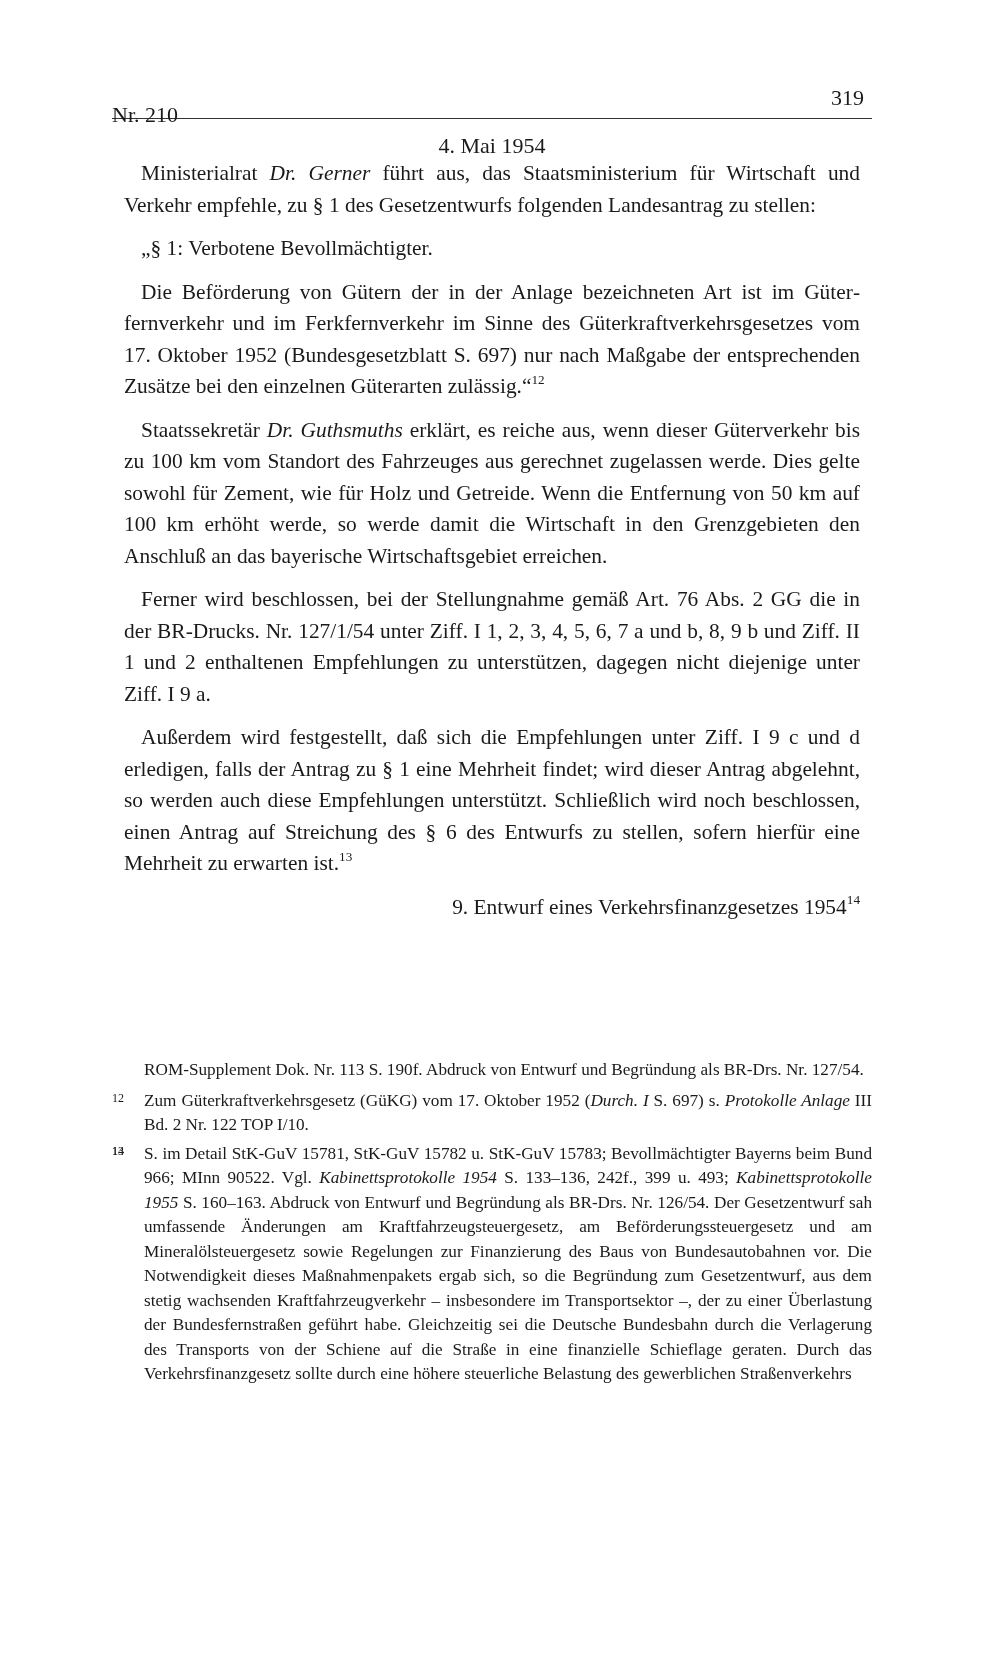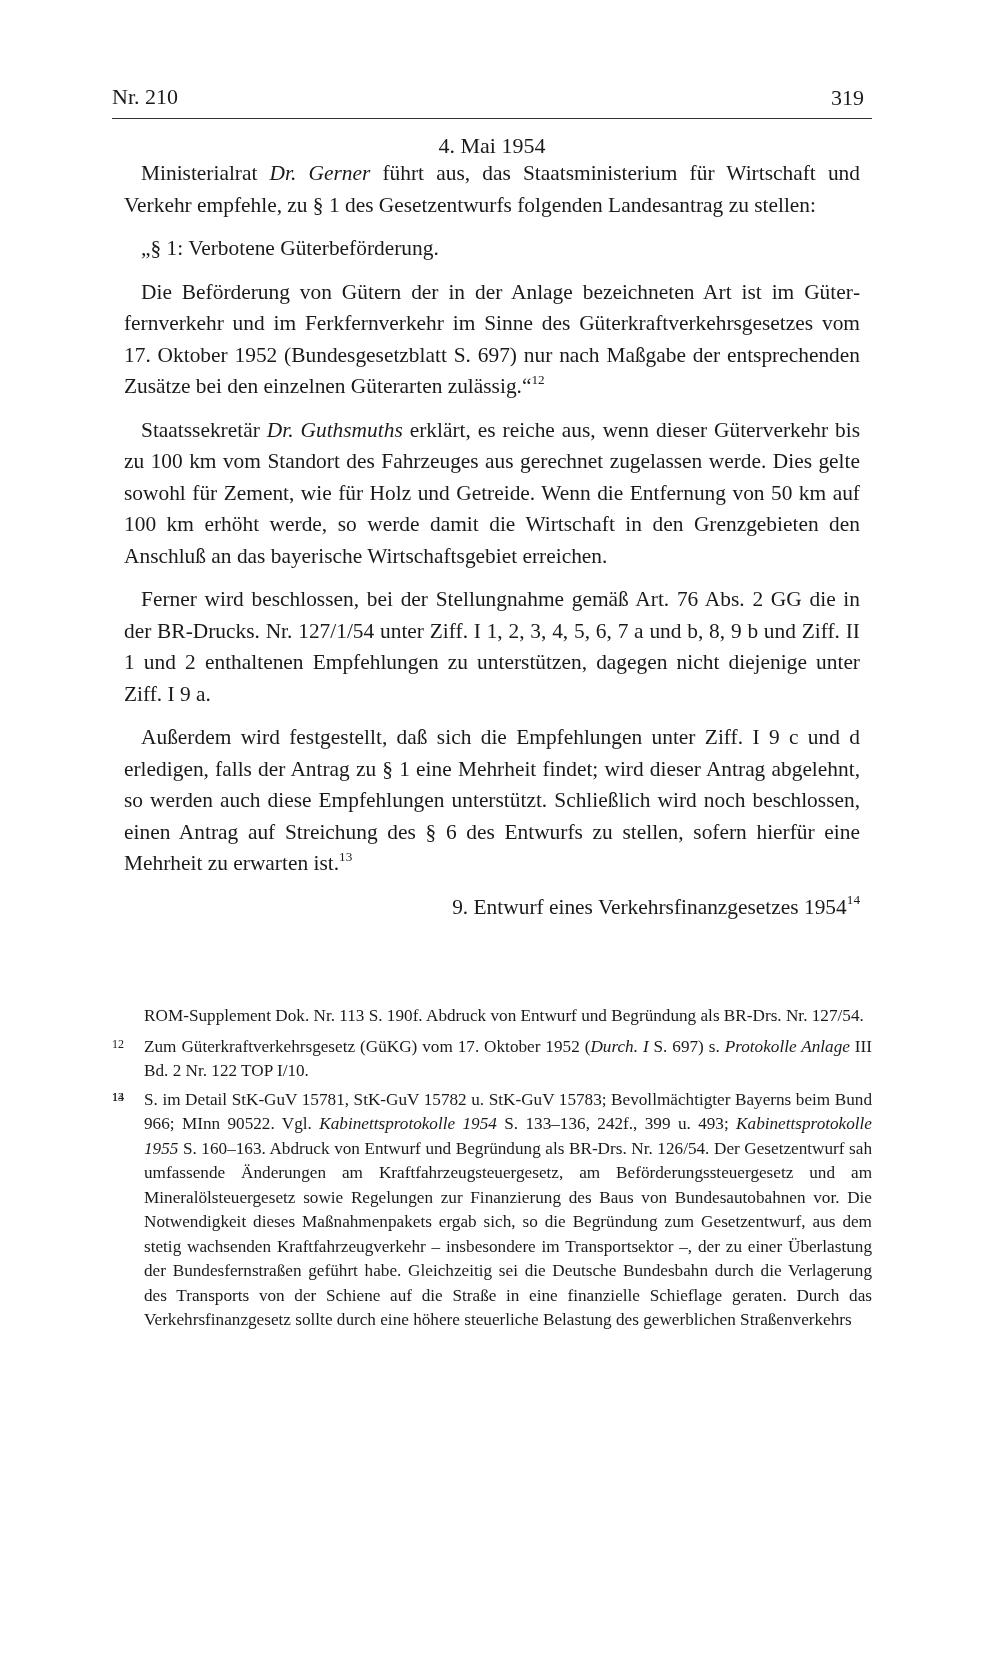--- a/index.html
+++ b/index.html
@@ -1,45 +1,45 @@
 <!DOCTYPE html>
 <html><head>
 <meta charset="utf-8">
 <style>
   html, body { margin: 0; padding: 0; background: #ffffff; }
   body { width: 1000px; height: 1666px; position: relative; overflow: hidden;
          font-family: "Liberation Serif", "DejaVu Serif", serif; color: #1a1a1a; }
   .header { position: absolute; left: 112px; top: 82px; width: 760px; height: 36px;
             border-bottom: 1px solid #333; font-size: 22px; line-height: 28px; }
-  .header .left { position: absolute; left: 0; top: 1px; }
+  .header .left { position: absolute; left: 0; top: 19px; }
   .header .center { position: absolute; left: 0; right: 0; top: 2px; text-align: center; margin-top: 48px; }
   .header .right { position: absolute; right: 8px; top: 2px; }
   .body { position: absolute; left: 112px; top: 146px; width: 760px; font-size: 21.4px; line-height: 31.5px; }
   .body p { margin: 12px; text-align: justify; text-indent: 17px; hyphens: manual; }
   .body p.heading { text-indent: 0; text-align: right; }
   .body p + p.gap { margin-top: 4px; }
   sup { font-size: 62%; line-height: 0; vertical-align: super; position: relative; top: -1px; }
-  .fn-area { position: absolute; left: 112px; top: 1004px; width: 760px; font-size: 17.2px; line-height: 24.5px; }
+  .fn-area { position: absolute; left: 112px; top: 1058px; width: 760px; font-size: 17.2px; line-height: 24.5px; }
   .fn { position: relative; padding-left: 32px; text-align: justify; margin: 0 0 4px 0; }
   .fn .num { position: absolute; left: 0; top: -3px; font-size: 12px; }
   .fn-cont { padding-left: 32px; text-align: justify; margin: 0 0 6px 0; }
   i { font-style: italic; }
 </style>
 </head>
 <body>
 
 <div class="header">
   <span class="left">Nr. 210</span>
   <span class="center">4. Mai 1954</span>
   <span class="right">319</span>
 </div>
 
 <div class="body">
   <p><span>Ministerialrat </span><i>Dr. Gerner</i><span> führt aus, das Staatsministerium für Wirtschaft und Verkehr empfehle, zu § 1 des Gesetzentwurfs folgenden Landesantrag zu stellen:</span></p>
-  <p>„§ 1: Verbotene Güterbeförderung.</p>
+  <p>„§ 1: Verbotene Bevollmächtigter.</p>
   <p><span>Die Beförderung von Gütern der in der Anlage bezeichneten Art ist im Güter­fernverkehr und im Ferkfernverkehr im Sinne des Güterkraftverkehrsgesetzes vom 17. Oktober 1952 (Bundesgesetzblatt S. 697) nur nach Maßgabe der entsprechenden Zusätze bei den einzelnen Güterarten zulässig.“</span><sup>12</sup></p>
   <p class="gap"><span>Staatssekretär </span><i>Dr. Guthsmuths</i><span> erklärt, es reiche aus, wenn dieser Güterverkehr bis zu 100 km vom Standort des Fahrzeuges aus gerechnet zugelassen werde. Dies gelte sowohl für Zement, wie für Holz und Getreide. Wenn die Entfer­nung von 50 km auf 100 km erhöht werde, so werde damit die Wirtschaft in den Grenzgebieten den Anschluß an das bayerische Wirtschaftsgebiet erreichen.</span></p>
   <p class="gap">Ferner wird beschlossen, bei der Stellungnahme gemäß Art. 76 Abs. 2 GG die in der BR-Drucks. Nr. 127/1/54 unter Ziff. I 1, 2, 3, 4, 5, 6, 7 a und b, 8, 9 b und Ziff. II 1 und 2 enthaltenen Empfehlungen zu unterstützen, dagegen nicht diejenige unter Ziff. I 9 a.</p>
   <p class="gap"><span>Außerdem wird festgestellt, daß sich die Empfehlungen unter Ziff. I 9 c und d erledigen, falls der Antrag zu § 1 eine Mehrheit findet; wird dieser Antrag abgelehnt, so werden auch diese Empfehlungen unterstützt. Schließlich wird noch beschlossen, einen Antrag auf Streichung des § 6 des Entwurfs zu stellen, sofern hierfür eine Mehrheit zu erwarten ist.</span><sup>13</sup></p>
   <p class="heading"><span>9. Entwurf eines Verkehrsfinanzgesetzes 1954</span><sup>14</sup></p>
 </div>
 
 <div class="fn-area">
   <p class="fn-cont">ROM-Supplement Dok. Nr. 113 S. 190f. Abdruck von Entwurf und Begründung als BR-Drs. Nr. 127/54.</p>
   <p class="fn">

